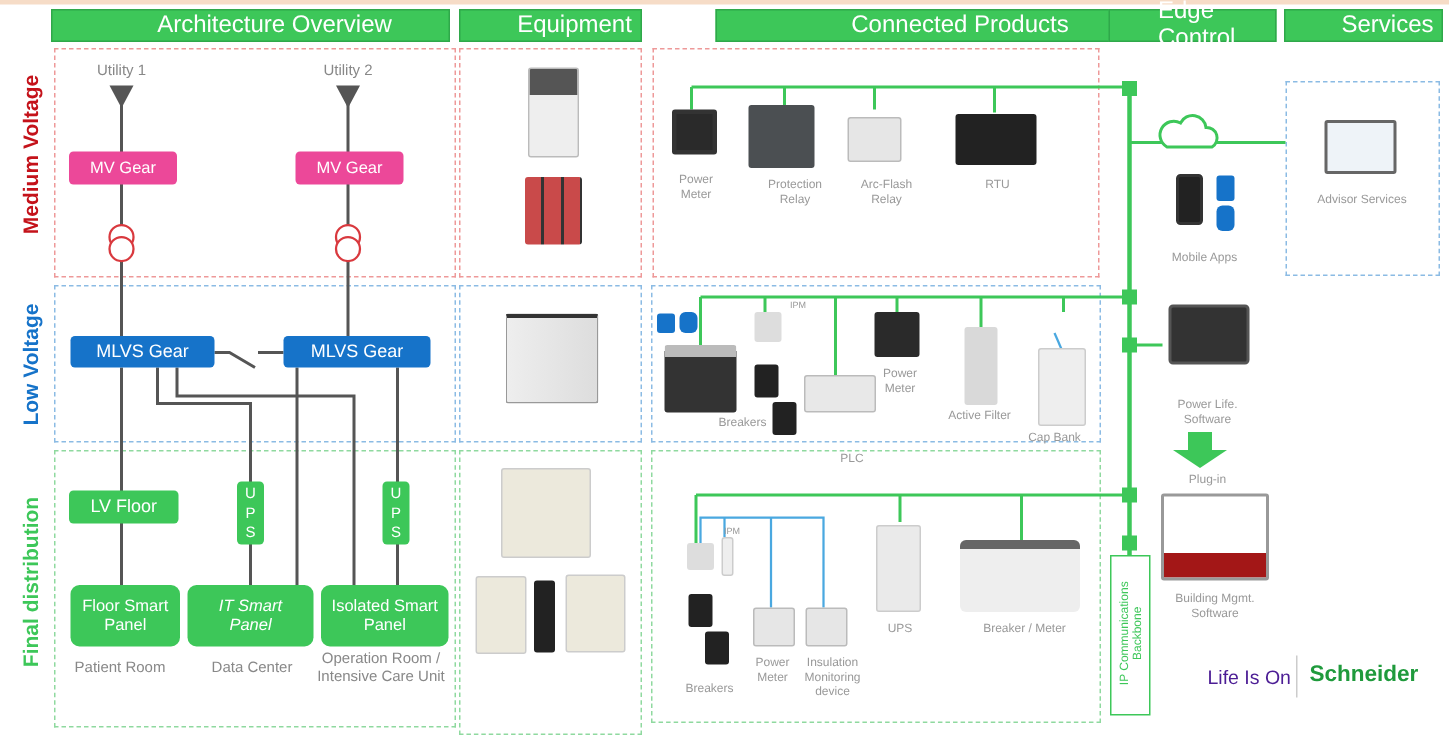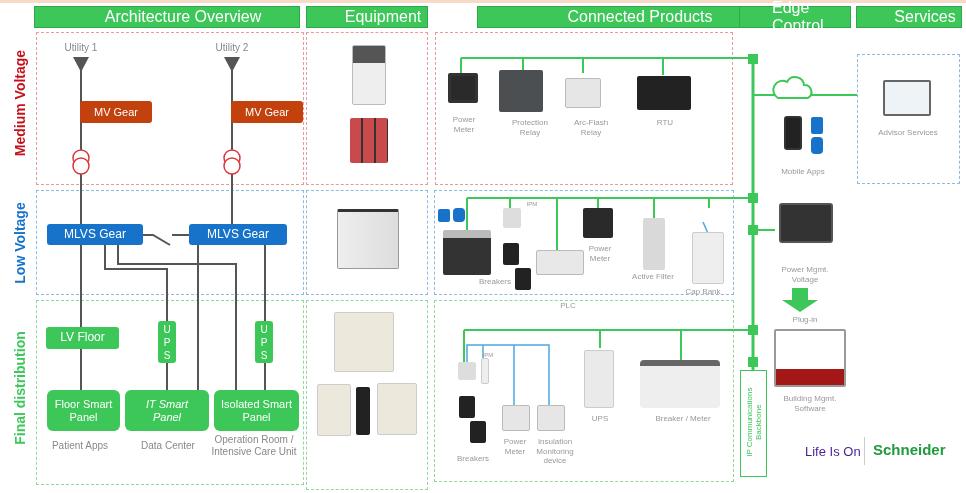--- a/index.html
+++ b/index.html
@@ -5,21 +5,21 @@
   html,body{margin:0;padding:0;background:#fff;}
   body{width:966px;height:493px;position:relative;overflow:hidden;font-family:"Liberation Sans",sans-serif;}
   .topbar{position:absolute;left:0;top:0;width:966px;height:3px;background:#f6dcc7;}
   .hdr{position:absolute;top:6px;height:22px;background:#3dc759;border:1px solid #2fa84a;color:#fff;font-size:16px;display:flex;align-items:center;justify-content:center;box-sizing:border-box;padding-left:32px;}
   .zone{position:absolute;box-sizing:border-box;}
   .zr{border:1px dashed #e99;}
   .zb{border:1px dashed #8bbbe4;}
   .zg{border:1px dashed #8fd99f;}
   .rowlabel{position:absolute;font-weight:bold;font-size:14px;transform:rotate(-90deg);transform-origin:center;white-space:nowrap;text-align:center;}
   .box{position:absolute;color:#fff;font-size:11px;display:flex;align-items:center;justify-content:center;text-align:center;box-sizing:border-box;border-radius:3px;line-height:1.15;}
-  .red{background:#c2410c;margin-left:34px;}
+  .red{background:#ec4899;}
   .blue{background:#1673c9;}
   .green{background:#3dc759;}
   .lbl{position:absolute;font-size:10px;color:#888;text-align:center;line-height:1.2;}
   .small{font-size:8px;color:#999;}
   .prod{position:absolute;border-radius:2px;box-sizing:border-box;}
   svg.wires{position:absolute;left:0;top:0;}
   .ups{position:absolute;background:#3dc759;color:#fff;font-size:10px;width:18px;border-radius:3px;display:flex;flex-direction:column;align-items:center;justify-content:center;line-height:1.3;}
   .node{position:absolute;width:10px;height:10px;background:#3dc759;}
   .logo-life{position:absolute;color:#4c1d95;font-size:13px;}
   .logo-sch{position:absolute;color:#1f9a3c;font-weight:bold;font-size:15px;line-height:1;}
@@ -132,21 +132,21 @@
   <span>S</span>
 </div>
 <div class="ups" style="left:255px;top:321px;height:42px;">
   <span>U</span>
   <span>P</span>
   <span>S</span>
 </div>
 <div class="box green" style="left:47px;top:390px;width:73px;height:41px;border-radius:6px;padding:0 6px;">Floor Smart Panel</div>
 <div class="box green" style="left:125px;top:390px;width:84px;height:41px;border-radius:6px;padding:0 16px;font-style:italic;">IT Smart Panel</div>
 <div class="box green" style="left:214px;top:390px;width:85px;height:41px;border-radius:6px;padding:0 4px;">Isolated Smart Panel</div>
-<div class="lbl" style="left:40px;top:440px;width:80px;">Patient Apps</div>
+<div class="lbl" style="left:40px;top:440px;width:80px;">Patient Room</div>
 <div class="lbl" style="left:128px;top:440px;width:80px;">Data Center</div>
 <div class="lbl" style="left:204px;top:434px;width:100px;">
   <div>Operation Room /</div>
   <div>Intensive Care Unit</div>
 </div>
 
 <div class="prod" style="left:352px;top:45px;width:34px;height:60px;background:linear-gradient(#555 0 30%,#eee 30%);border:1px solid #bbb;"></div>
 <div class="prod" style="left:350px;top:118px;width:38px;height:45px;background:repeating-linear-gradient(90deg,#c94a4a 0 11px,#333 11px 13px);"></div>
 <div class="prod" style="left:337px;top:209px;width:62px;height:60px;background:linear-gradient(90deg,#eee,#ddd);border:1px solid #999;border-top:3px solid #333;"></div>
 <div class="prod" style="left:334px;top:312px;width:60px;height:60px;background:#ece9dc;border:1px solid #ccc;"></div>
@@ -193,21 +193,21 @@
 <div class="lbl small" style="left:500px;top:437px;width:30px;">Power Meter</div>
 <div class="lbl small" style="left:533px;top:437px;width:44px;">Insulation Monitoring device</div>
 <div class="lbl small" style="left:585px;top:414px;width:30px;">UPS</div>
 <div class="lbl small" style="left:650px;top:414px;width:66px;">Breaker / Meter</div>
 
 <div class="prod" style="left:784px;top:116px;width:18px;height:34px;background:#222;border:2px solid #333;border-radius:3px;"></div>
 <div class="prod" style="left:811px;top:117px;width:12px;height:17px;background:#1673c9;"></div>
 <div class="prod" style="left:811px;top:137px;width:12px;height:17px;background:#1673c9;border-radius:4px;"></div>
 <div class="lbl small" style="left:778px;top:167px;width:50px;">Mobile Apps</div>
 <div class="prod" style="left:779px;top:203px;width:54px;height:40px;background:#333;border:2px solid #555;border-radius:3px;"></div>
-<div class="lbl small" style="left:780px;top:265px;width:50px;">Power Mgmt. Voltage</div>
+<div class="lbl small" style="left:780px;top:265px;width:50px;">Power Life. Software</div>
 <div class="lbl small" style="left:785px;top:315px;width:40px;">Plug-in</div>
 <div class="prod" style="left:774px;top:329px;width:72px;height:58px;background:linear-gradient(#fff 0 70%,#a31717 70%);border:2px solid #999;"></div>
 <div class="lbl small" style="left:782px;top:394px;width:56px;">Building Mgmt. Software</div>
 <div class="zone" style="left:740px;top:370px;width:27px;height:107px;border:1.5px solid #3dc759;"></div>
 <div class="rowlabel" style="left:704px;top:413px;width:100px;color:#3dc759;font-weight:normal;font-size:8px;white-space:normal;line-height:1.15;">IP Communications Backbone</div>
 
 <div class="prod" style="left:883px;top:80px;width:48px;height:36px;background:#eef3f8;border:2px solid #666;border-radius:2px;"></div>
 <div class="lbl small" style="left:870px;top:128px;width:76px;">Advisor Services</div>
 
 <div class="logo-life" style="left:805px;top:444px;">Life Is On</div>

